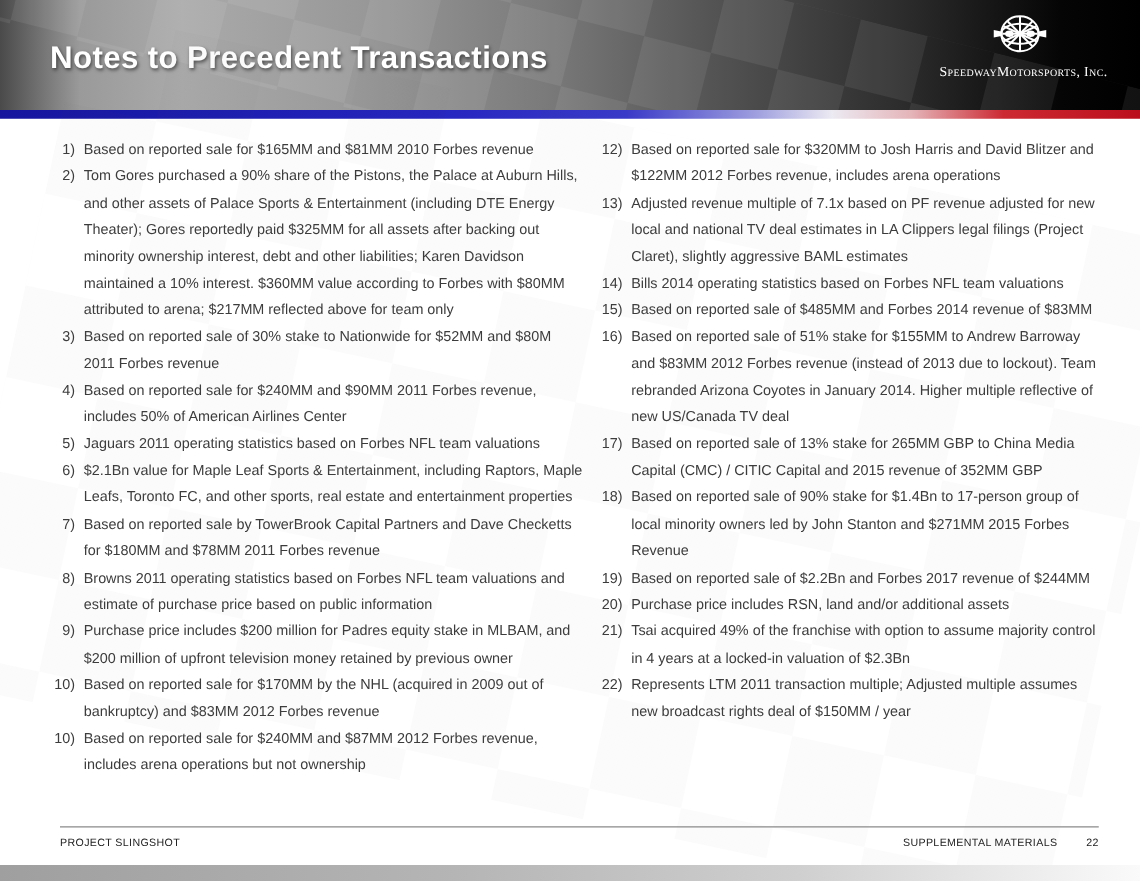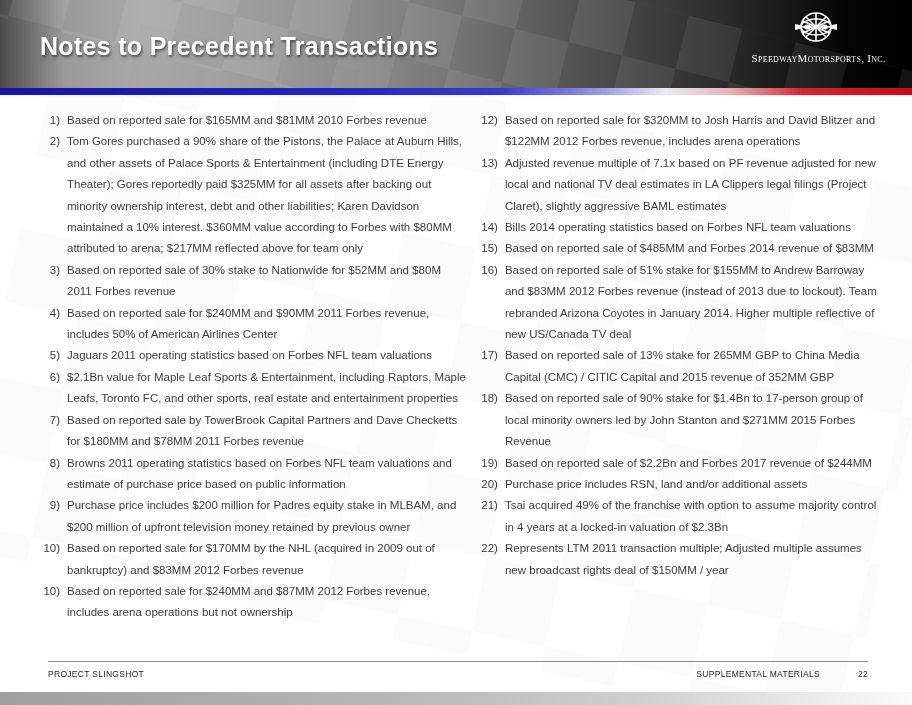--- a/index.html
+++ b/index.html
@@ -60,27 +60,27 @@
   .col-left{width:434px;}
   .col-right{width:414px;}
   .note{
     display:flex;
     font-size:11.5px;line-height:21.4px;color:#3c3c3c;
   }
   .note .num{flex:none;width:24px;text-align:right;margin-right:7px;}
   .note .txt{flex:1;}
   
   .footer{
-    position:absolute;left:48px;right:44px;bottom:26px;
+    position:absolute;left:48px;right:33px;bottom:26px;
     border-top:1px solid #8a8a8a;
     padding-top:7px;
     display:flex;justify-content:space-between;align-items:baseline;
     font-size:8.5px;color:#222;letter-spacing:0.3px;
   }
-  .footer-right{display:flex;gap:38px;}
+  .footer-right{display:flex;gap:23px;}
   .bottom-band{
     position:absolute;left:0;right:0;bottom:0;height:13px;
     background:linear-gradient(to right,#9f9f9f 0%,#b5b5b5 40%,#cfcfcf 70%,#efefef 92%,#fafafa 100%);
   }
 </style>
 </head>
 <body>
 
 <div class="slide">
 

